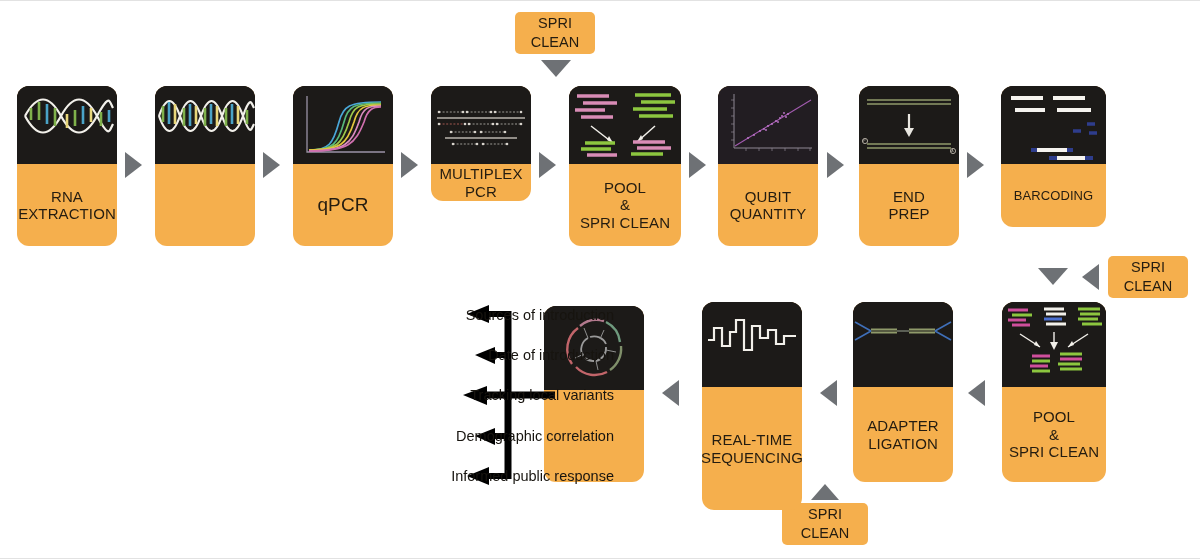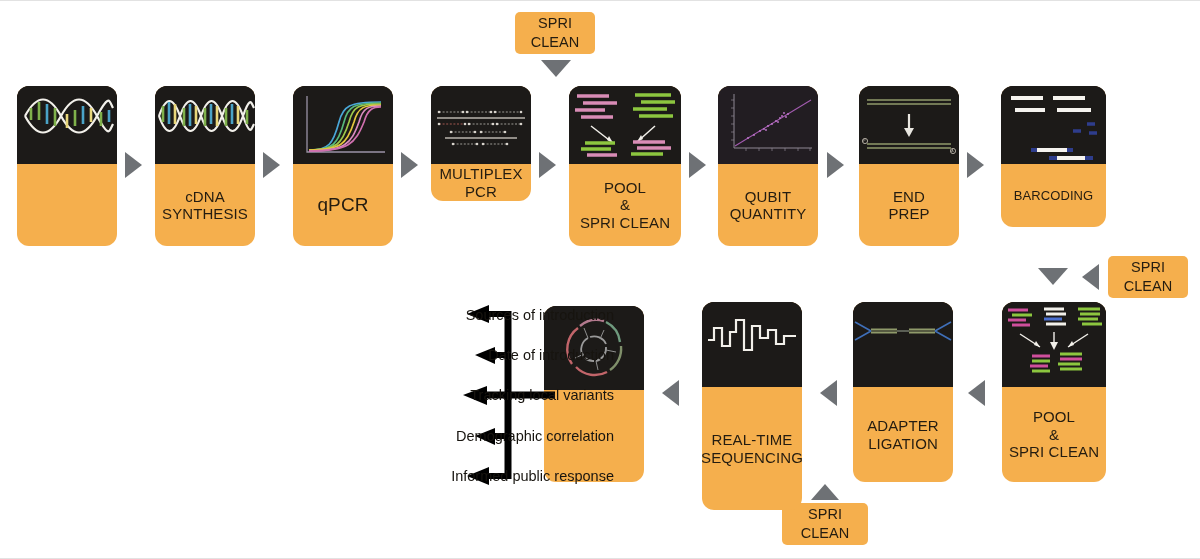--- a/index.html
+++ b/index.html
@@ -69,20 +69,26 @@
           <line x1="30" y1="18" x2="30" y2="38" stroke="#4aa3c7"></line>
           <line x1="38" y1="22" x2="38" y2="40" stroke="#7fb14b"></line>
           <line x1="50" y1="28" x2="50" y2="42" stroke="#e8d67a"></line>
           <line x1="58" y1="24" x2="58" y2="40" stroke="#7fb14b"></line>
           <line x1="66" y1="20" x2="66" y2="38" stroke="#4aa3c7"></line>
           <line x1="74" y1="22" x2="74" y2="36" stroke="#e8d67a"></line>
           <line x1="84" y1="26" x2="84" y2="40" stroke="#7fb14b"></line>
           <line x1="92" y1="24" x2="92" y2="36" stroke="#4aa3c7"></line>
         </g>
       </svg>
+    </div>
+    <div class="cap" style="top:78px;bottom:0;font-size:15px;">
+      <div>
+        <span>RNA</span>
+        <span>EXTRACTION</span>
+      </div>
     </div>
   </div>
 
   <div class="step" style="left:155px;top:86px;width:100px;height:160px;">
     <div class="art" style="height:78px;">
       <svg viewBox="0 0 100 78" preserveAspectRatio="none">
         <rect width="100" height="78" fill="#1c1a18"></rect>
         <g stroke-width="2.2" fill="none" stroke="#f2f0ea">
           <path d="M4 30 C11 10,18 10,25 30 S39 50,46 30 S60 10,67 30 S81 50,88 30 S96 16,99 22"></path>
           <path d="M4 30 C11 50,18 50,25 30 S39 10,46 30 S60 50,67 30 S81 10,88 30 S96 44,99 38"></path>
@@ -96,26 +102,20 @@
           <line x1="41" y1="20" x2="41" y2="38" stroke="#e8d67a"></line>
           <line x1="50" y1="22" x2="50" y2="40" stroke="#7fb14b"></line>
           <line x1="56" y1="18" x2="56" y2="38" stroke="#4aa3c7"></line>
           <line x1="62" y1="20" x2="62" y2="40" stroke="#e8d67a"></line>
           <line x1="71" y1="22" x2="71" y2="40" stroke="#7fb14b"></line>
           <line x1="77" y1="18" x2="77" y2="38" stroke="#4aa3c7"></line>
           <line x1="83" y1="20" x2="83" y2="38" stroke="#e8d67a"></line>
           <line x1="92" y1="24" x2="92" y2="38" stroke="#7fb14b"></line>
         </g>
       </svg>
-    </div>
-    <div class="cap" style="top:78px;bottom:0;font-size:15px;">
-      <div>
-        <span>cDNA</span>
-        <span>SYNTHESIS</span>
-      </div>
     </div>
   </div>
 
   <div class="step" style="left:293px;top:86px;width:100px;height:160px;">
     <div class="art" style="height:78px;">
       <svg viewBox="0 0 100 78" preserveAspectRatio="none">
         <rect width="100" height="78" fill="#1c1a18"></rect>
         <path d="M14 10 L14 66 L92 66" stroke="#9b93a6" stroke-width="1.3" fill="none"></path>
         <g fill="none" stroke-width="1.7">
           <path d="M16 64 C36 64,40 58,46 36 C50 20,56 16,88 16" stroke="#4aa7d8"></path>

